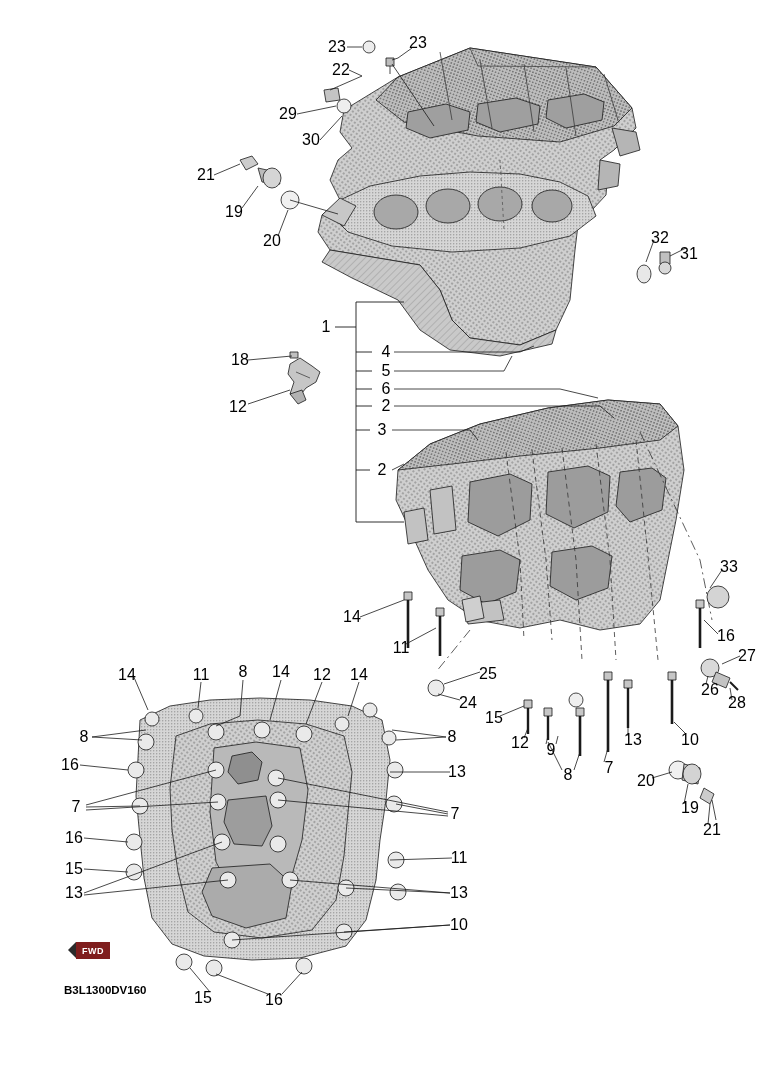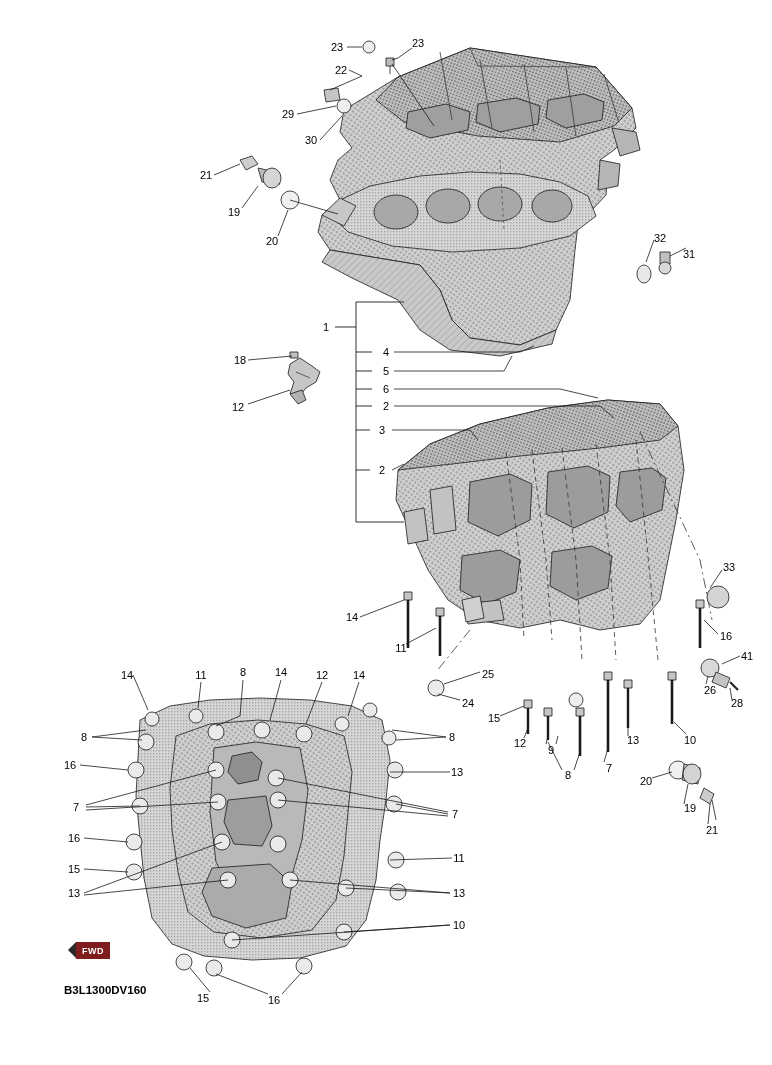--- a/index.html
+++ b/index.html
@@ -20,21 +20,21 @@
   #diagram-svg {
     position: absolute;
     left: 0;
     top: 0;
     width: 772px;
     height: 1065px;
   }
   .callout {
     position: absolute;
     font-family: "Liberation Sans", sans-serif;
-    font-size: 11px;
+    font-size: 16px;
     color: #000000;
     line-height: 12px;
     white-space: nowrap;
     transform: translate(-50%, -50%);
   }
   .part-code {
     position: absolute;
     font-family: "Liberation Sans", sans-serif;
     font-size: 11.5px;
     color: #000000;
@@ -379,21 +379,21 @@
   <div class="callout" style="left:386px; top:371px;">5</div>
   <div class="callout" style="left:386px; top:389px;">6</div>
   <div class="callout" style="left:238px; top:407px;">12</div>
   <div class="callout" style="left:386px; top:406px;">2</div>
   <div class="callout" style="left:382px; top:430px;">3</div>
   <div class="callout" style="left:382px; top:470px;">2</div>
   <div class="callout" style="left:729px; top:567px;">33</div>
   <div class="callout" style="left:726px; top:636px;">16</div>
   <div class="callout" style="left:352px; top:617px;">14</div>
   <div class="callout" style="left:401px; top:648px;">11</div>
-  <div class="callout" style="left:747px; top:656px;">41</div>
+  <div class="callout" style="left:747px; top:656px;">27</div>
   <div class="callout" style="left:488px; top:674px;">25</div>
   <div class="callout" style="left:468px; top:703px;">24</div>
   <div class="callout" style="left:710px; top:690px;">26</div>
   <div class="callout" style="left:737px; top:703px;">28</div>
   <div class="callout" style="left:494px; top:718px;">15</div>
   <div class="callout" style="left:127px; top:675px;">14</div>
   <div class="callout" style="left:201px; top:675px;">11</div>
   <div class="callout" style="left:243px; top:672px;">8</div>
   <div class="callout" style="left:281px; top:672px;">14</div>
   <div class="callout" style="left:322px; top:675px;">12</div>

